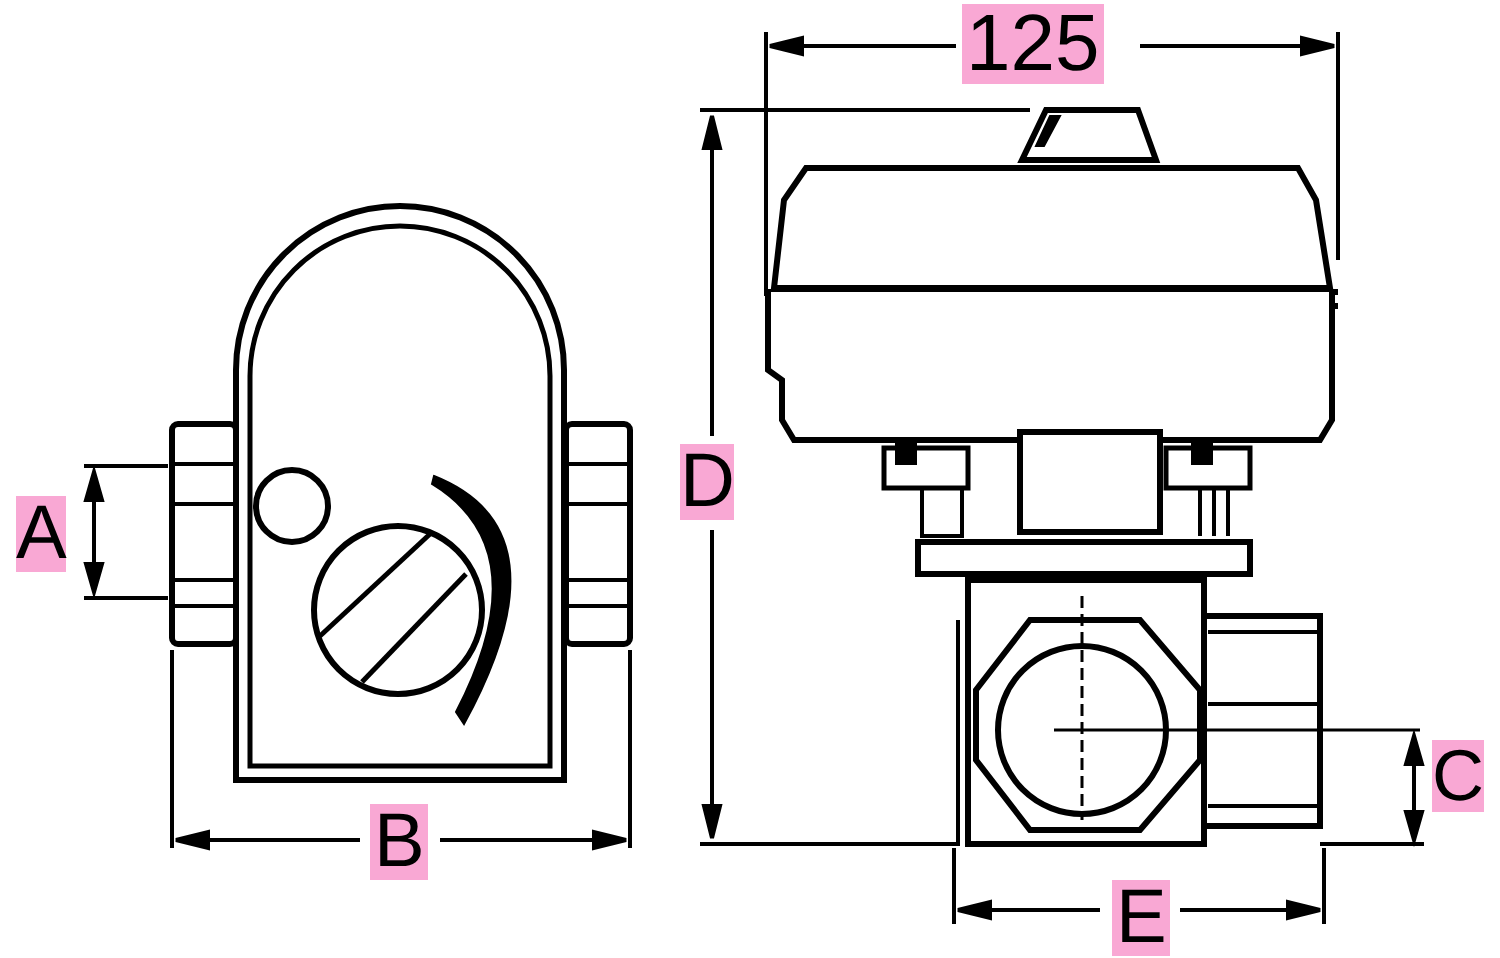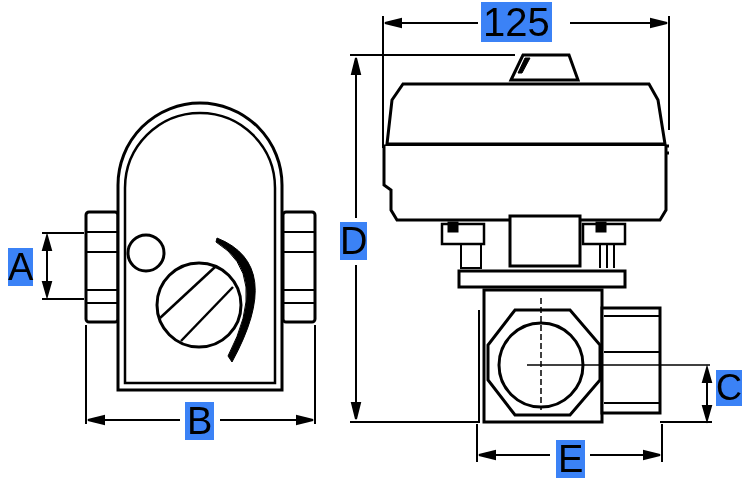--- a/index.html
+++ b/index.html
@@ -1,18 +1,18 @@
 <!DOCTYPE html>
 <html><head>
 <meta charset="utf-8">
 <style>
   html, body { margin:0; padding:0; background:#ffffff; }
   body { width:750px; height:479px; overflow:hidden; position:relative; font-family:"Liberation Sans", sans-serif; }
   svg { position:absolute; left:0; top:0; }
-  .lbl { position:absolute; font-family:"Liberation Sans", sans-serif; color:#000; background:#3b82f6; line-height:1; }
+  .lbl { position:absolute; font-family:"Liberation Sans", sans-serif; color:#000; background:#f9a8d4; line-height:1; }
 </style>
 </head>
 <body>
 
 <svg width="750" height="479" viewBox="0 0 750 479">
   <g fill="none" stroke="#000" stroke-width="3">
 
     <g>
 
       <rect x="86" y="212" width="32" height="110" rx="3"></rect>

